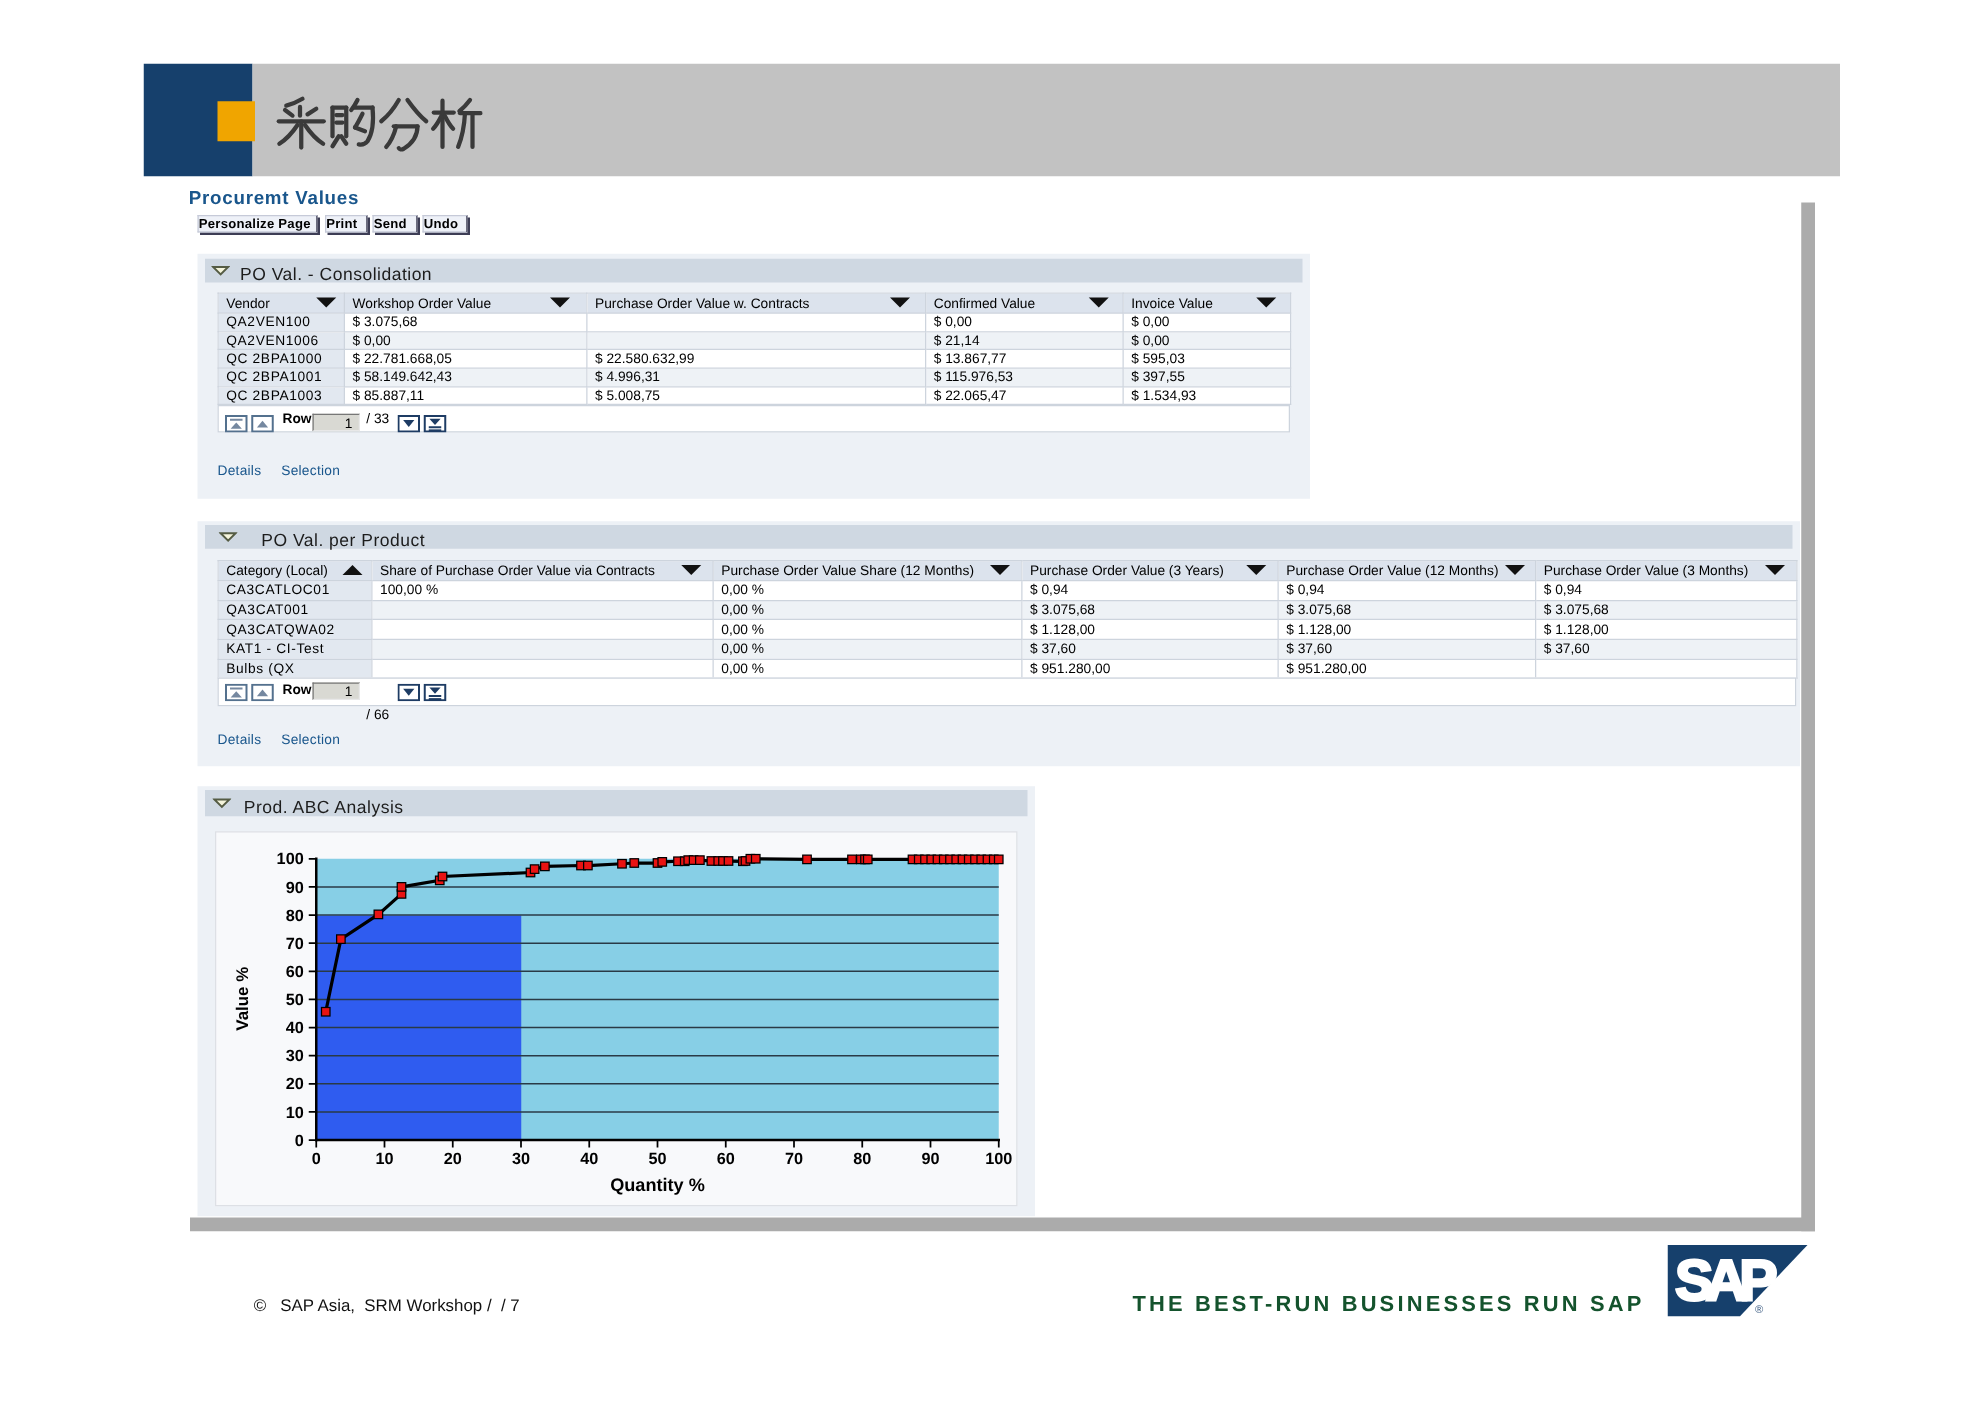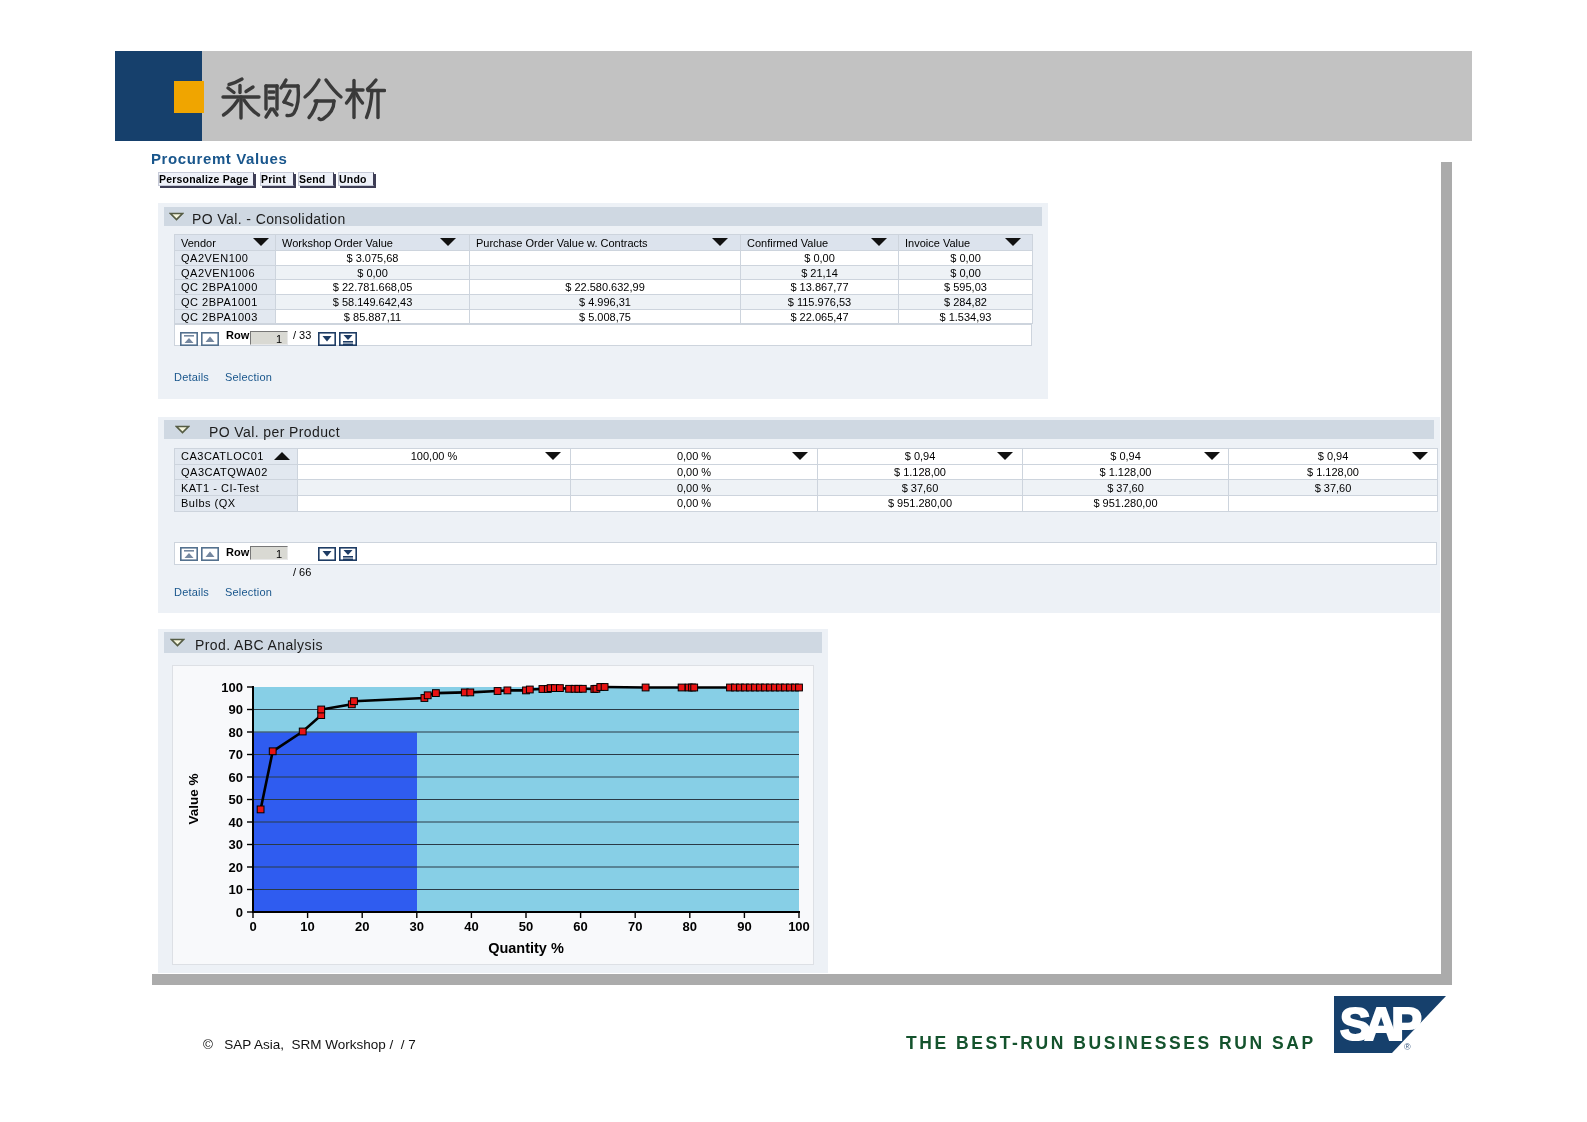--- a/index.html
+++ b/index.html
@@ -10,21 +10,21 @@
 .secbar { position:absolute; background:#cfd8e2; }
 .sectitle { position:absolute; font-size:14px; color:#1c1c1c; letter-spacing:0.4px; }
 .blue-link { position:absolute; font-size:11px; color:#19568c; letter-spacing:0.2px; }
 table.grid { border-collapse:collapse; table-layout:fixed; background:#fff; }
 table.grid td, table.grid th { border:1px solid #cdd4dd; font-size:11px; font-weight:normal; padding:0 6px; overflow:hidden; white-space:nowrap; }
 table.grid th { background:#dce3ed; text-align:left; height:16px; }
 table.grid td { height:14.7px; } table.t2 td { height:15.64px; }
 td.rowhead { background:#e2e8f0; letter-spacing:0.5px; }
 tr.alt td { background:#eef2f6; }
 tr.alt td.rowhead { background:#e2e8f0; }
-td.num { text-align:center; }
+td.num { text-align:left; }
 .pagerow { position:absolute; background:#fff; border:1px solid #cdd4dd; }
 .pgtxt { position:absolute; font-size:11px; color:#000; }
 .pginput { position:absolute; width:38px; height:14px; background:#d9d9d3; border-top:1px solid #777; border-left:1px solid #777; border-right:1px solid #e8e8e8; border-bottom:1px solid #e8e8e8; font-size:11px; text-align:right; padding:1px 5px 0 0; }
 .hdrtri { display:inline-block; width:0; height:0; border-left:8px solid transparent; border-right:8px solid transparent; border-top:8px solid #111; position:absolute; }
 .uptri { display:inline-block; width:0; height:0; border-left:8px solid transparent; border-right:8px solid transparent; border-bottom:8px solid #111; position:absolute; }
 .btn3d { position:absolute; background:#eef1f8; border:1px solid #c6cad8; border-right:1px solid #3d3d55; box-shadow:2px 2px 0 #3d3d55; font-size:10.5px; font-weight:bold; color:#000; text-align:left; height:14px; line-height:13px; letter-spacing:0.2px; }
 </style>
 </head>
 <body>
 <div id="page">
@@ -119,21 +119,21 @@
             <td class="num">$ 22.781.668,05</td>
             <td class="num">$ 22.580.632,99</td>
             <td class="num">$ 13.867,77</td>
             <td class="num">$ 595,03</td>
           </tr>
 <tr class="alt">
             <td class="rowhead">QC 2BPA1001</td>
             <td class="num">$ 58.149.642,43</td>
             <td class="num">$ 4.996,31</td>
             <td class="num">$ 115.976,53</td>
-            <td class="num">$ 284,82</td>
+            <td class="num">$ 397,55</td>
           </tr>
 <tr>
             <td class="rowhead">QC 2BPA1003</td>
             <td class="num">$ 85.887,11</td>
             <td class="num">$ 5.008,75</td>
             <td class="num">$ 22.065,47</td>
             <td class="num">$ 1.534,93</td>
           </tr>
 </tbody>
       </table>
@@ -178,27 +178,43 @@
 <table class="grid t2" style="width:1263px;">
 <colgroup>
           <col style="width:123px">
           <col style="width:273px">
           <col style="width:247px">
           <col style="width:205px">
           <col style="width:206px">
           <col style="width:209px">
         </colgroup>
 <tbody>
+          <tr>
+            <th>Category (Local)</th>
+            <th>Share of Purchase Order Value via Contracts</th>
+            <th>Purchase Order Value Share (12 Months)</th>
+            <th>Purchase Order Value (3 Years)</th>
+            <th>Purchase Order Value (12 Months)</th>
+            <th>Purchase Order Value (3 Months)</th>
+          </tr>
 <tr>
             <td class="rowhead">CA3CATLOC01</td>
             <td class="num">100,00 %</td>
             <td class="num">0,00 %</td>
             <td class="num">$ 0,94</td>
             <td class="num">$ 0,94</td>
             <td class="num">$ 0,94</td>
+          </tr>
+<tr class="alt">
+            <td class="rowhead">QA3CAT001</td>
+            <td class="num"></td>
+            <td class="num">0,00 %</td>
+            <td class="num">$ 3.075,68</td>
+            <td class="num">$ 3.075,68</td>
+            <td class="num">$ 3.075,68</td>
           </tr>
 <tr>
             <td class="rowhead">QA3CATQWA02</td>
             <td class="num"></td>
             <td class="num">0,00 %</td>
             <td class="num">$ 1.128,00</td>
             <td class="num">$ 1.128,00</td>
             <td class="num">$ 1.128,00</td>
           </tr>
 <tr class="alt">

